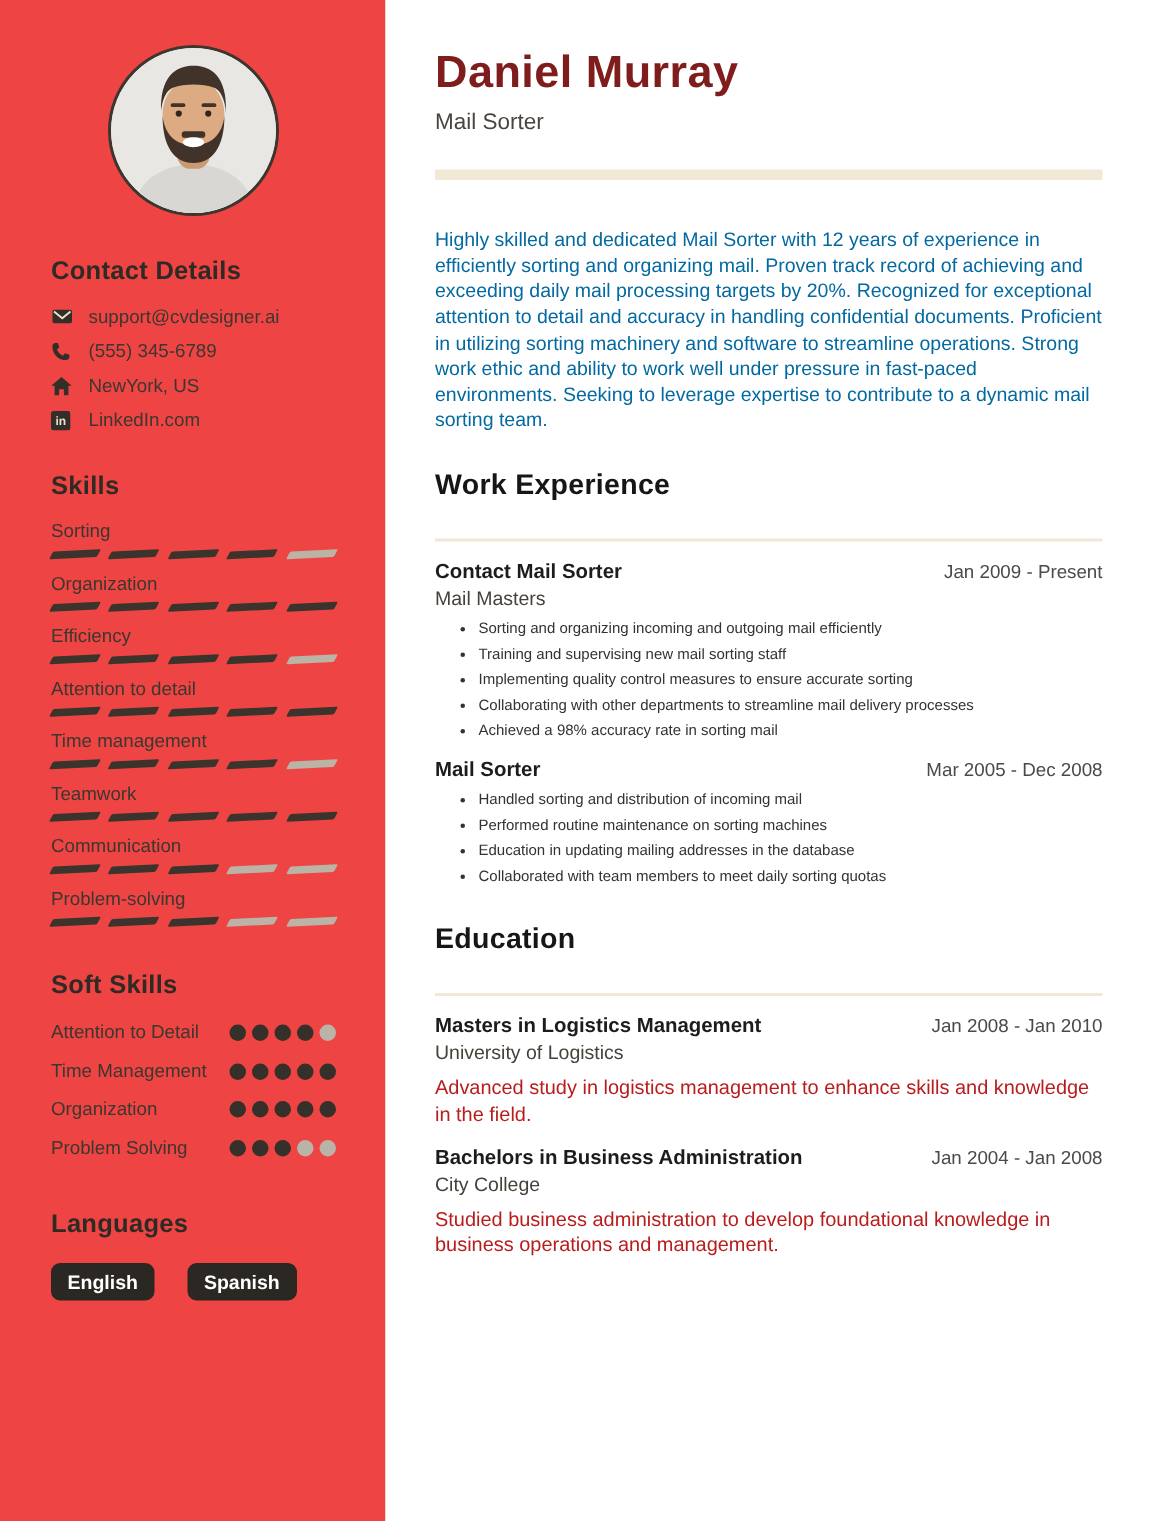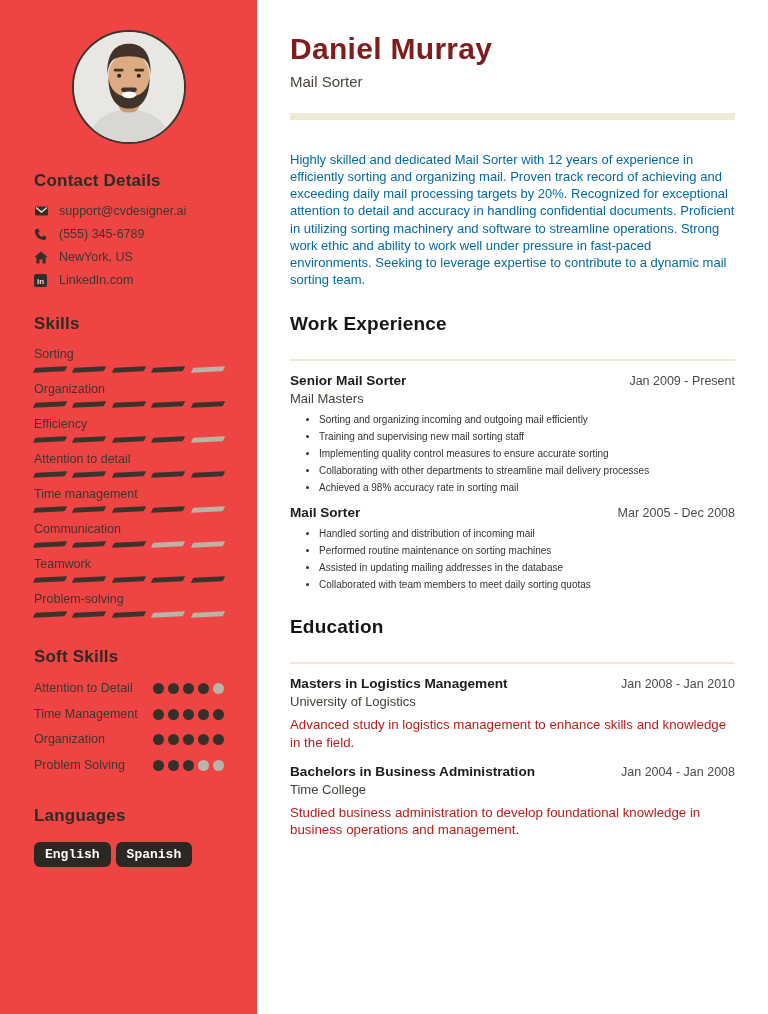--- a/index.html
+++ b/index.html
@@ -33,21 +33,21 @@
   .seg.f{background:#3a342c;}
   .seg.e{background:#bab3a6;}
   
   .soft-row{display:flex;justify-content:space-between;margin-bottom:8px;}
   .soft-label{font-size:12.5px;color:#3c372f;width:108px;line-height:1.4;}
   .dots{display:flex;gap:4px;padding-top:3px;}
   .dot{width:11px;height:11px;border-radius:50%;}
   .dot.f{background:#35302a;}
   .dot.e{background:#b9b3a8;}
   
-  .pills{display:flex;gap:5px;margin-top:16px;font-family:Liberation Mono, monospace;}
+  .pills{display:flex;gap:22px;margin-top:16px;}
   .pill{
     background:#2b2722;color:#ffffff;font-size:13px;font-weight:bold;
     padding:5px 11px;border-radius:6px;
   }
   
   .main{flex:1;box-sizing:border-box;background:#ffffff;padding:32px 33px 0 33px;}
   .name{font-size:30px;font-weight:bold;color:#7f1d1d;margin:0;letter-spacing:.3px;}
   .subtitle{font-size:15px;color:#4a453e;margin-top:7px;}
   .top-divider{height:7px;background:#f1e8d6;margin-top:23px;}
   .summary{font-size:13px;line-height:1.32;color:#0369a1;margin:31px 0 0 0;}
@@ -172,37 +172,37 @@
           <div class="skill-label">Time management</div>
           <div class="skill-bar">
             <span class="seg f"></span>
             <span class="seg f"></span>
             <span class="seg f"></span>
             <span class="seg f"></span>
             <span class="seg e"></span>
           </div>
         </div>
         <div class="skill">
+          <div class="skill-label">Teamwork</div>
+          <div class="skill-bar">
+            <span class="seg f"></span>
+            <span class="seg f"></span>
+            <span class="seg f"></span>
+            <span class="seg f"></span>
+            <span class="seg f"></span>
+          </div>
+        </div>
+        <div class="skill">
           <div class="skill-label">Communication</div>
           <div class="skill-bar">
             <span class="seg f"></span>
             <span class="seg f"></span>
             <span class="seg f"></span>
             <span class="seg e"></span>
             <span class="seg e"></span>
-          </div>
-        </div>
-        <div class="skill">
-          <div class="skill-label">Teamwork</div>
-          <div class="skill-bar">
-            <span class="seg f"></span>
-            <span class="seg f"></span>
-            <span class="seg f"></span>
-            <span class="seg f"></span>
-            <span class="seg f"></span>
           </div>
         </div>
         <div class="skill">
           <div class="skill-label">Problem-solving</div>
           <div class="skill-bar">
             <span class="seg f"></span>
             <span class="seg f"></span>
             <span class="seg f"></span>
             <span class="seg e"></span>
             <span class="seg e"></span>
@@ -268,41 +268,41 @@
     <div class="subtitle">Mail Sorter</div>
     <div class="top-divider"></div>
 
     <p class="summary">Highly skilled and dedicated Mail Sorter with 12 years of experience in efficiently sorting and organizing mail. Proven track record of achieving and exceeding daily mail processing targets by 20%. Recognized for exceptional attention to detail and accuracy in handling confidential documents. Proficient in utilizing sorting machinery and software to streamline operations. Strong work ethic and ability to work well under pressure in fast-paced environments. Seeking to leverage expertise to contribute to a dynamic mail sorting team.</p>
 
     <section class="section">
       <h2 class="sec-h">Work Experience</h2>
       <div id="jobs">
           <div>
             <div class="entry-head">
-              <span class="entry-title">Senior Mail Sorter</span>
+              <span class="entry-title">Contact Mail Sorter</span>
               <span class="entry-dates">Jan 2009 - Present</span>
             </div>
             <div class="entry-org">Mail Masters</div>
             <ul class="bullets">
               <li>Sorting and organizing incoming and outgoing mail efficiently</li>
               <li>Training and supervising new mail sorting staff</li>
               <li>Implementing quality control measures to ensure accurate sorting</li>
               <li>Collaborating with other departments to streamline mail delivery processes</li>
               <li>Achieved a 98% accuracy rate in sorting mail</li>
             </ul>
           </div>
           <div>
             <div class="entry-head">
               <span class="entry-title">Mail Sorter</span>
               <span class="entry-dates">Mar 2005 - Dec 2008</span>
             </div>
             <ul class="bullets">
               <li>Handled sorting and distribution of incoming mail</li>
               <li>Performed routine maintenance on sorting machines</li>
-              <li>Assisted in updating mailing addresses in the database</li>
+              <li>Education in updating mailing addresses in the database</li>
               <li>Collaborated with team members to meet daily sorting quotas</li>
             </ul>
           </div>
         </div>
     </section>
 
     <section class="section">
       <h2 class="sec-h">Education</h2>
       <div id="education-list">
           <div>
@@ -311,20 +311,20 @@
               <span class="entry-dates">Jan 2008 - Jan 2010</span>
             </div>
             <div class="entry-org">University of Logistics</div>
             <p class="edu-desc">Advanced study in logistics management to enhance skills and knowledge in the field.</p>
           </div>
           <div>
             <div class="entry-head">
               <span class="entry-title">Bachelors in Business Administration</span>
               <span class="entry-dates">Jan 2004 - Jan 2008</span>
             </div>
-            <div class="entry-org">Time College</div>
+            <div class="entry-org">City College</div>
             <p class="edu-desc">Studied business administration to develop foundational knowledge in business operations and management.</p>
           </div>
         </div>
     </section>
 
   </main>
 </div>
 
 </body></html>

